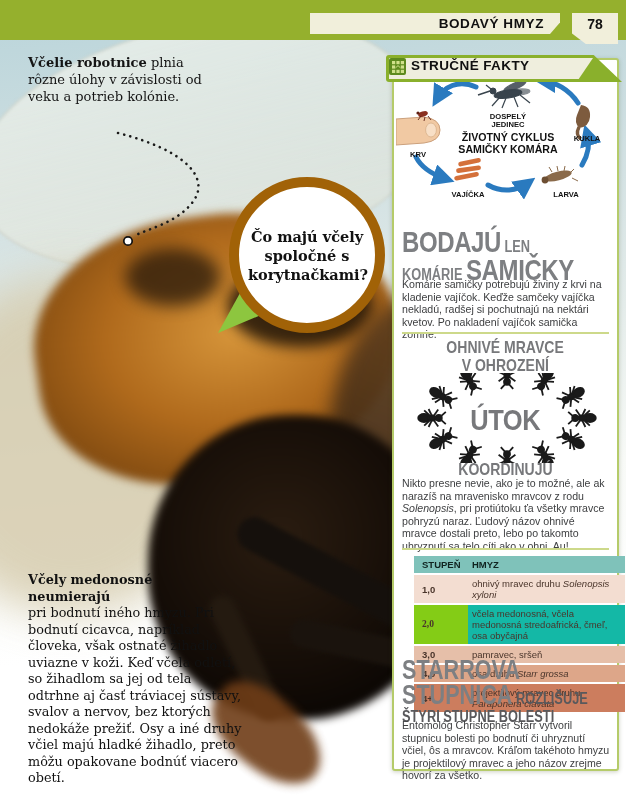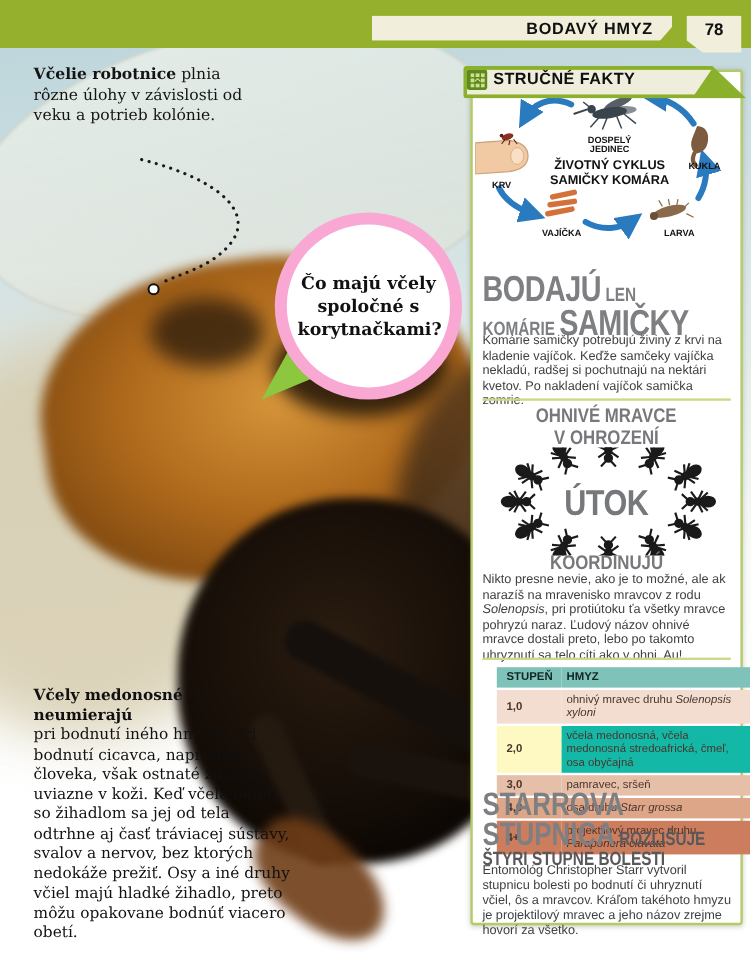--- a/index.html
+++ b/index.html
@@ -38,21 +38,21 @@
     font-weight:bold;font-size:14px;color:#101010;text-align:center;line-height:23px;}
 
   
   .annot{position:absolute;inset:0;z-index:2;pointer-events:none;}
   .cap-top{position:absolute;left:28px;top:54px;width:186px;font-family:"DejaVu Serif",serif;
     font-size:13px;line-height:17px;color:#141414;}
   .cap-top b{font-weight:bold;}
   .cap-bottom{position:absolute;left:28px;top:572px;width:214px;font-family:"DejaVu Serif",serif;
     font-size:12.8px;line-height:16.5px;color:#111;}
   .cap-bottom .lead{display:block;width:150px;font-weight:bold;}
-  .bubble{position:absolute;left:229px;top:177px;width:124px;height:124px;border:10px solid #f9a8d4;
+  .bubble{position:absolute;left:229px;top:177px;width:124px;height:124px;border:10px solid #a16207;
     border-radius:50%;background:#fff;z-index:3;display:flex;align-items:center;justify-content:center;
     text-align:center;font-family:"DejaVu Serif",serif;font-weight:bold;font-size:14.5px;line-height:19px;color:#111;
     padding:6px;box-sizing:content-box;}
   .bubble-inner{width:118px;}
 
   
   .panel{position:absolute;left:392px;top:58px;width:223px;height:709px;background:#fff;
     border:2px solid #b5cb6a;border-radius:3px;z-index:3;box-shadow:0 1px 4px rgba(60,70,20,.25);}
   .banner{position:absolute;left:386px;top:55px;width:236px;height:27px;background:#8ab02c;z-index:6;
     clip-path:polygon(0 0,88% 0,100% 100%,0 100%);border-radius:3px 0 0 3px;}
@@ -282,21 +282,21 @@
         <tbody>
             <tr>
           <th class="lvl">STUPEŇ</th>
           <th>HMYZ</th>
         </tr>
         <tr>
           <td class="lvl" style="background-color: rgb(243, 221, 209);">1,0</td>
           <td style="background-color: rgb(243, 221, 209);"><span>ohnivý mravec druhu </span><span class="it">Solenopsis xyloni</span></td>
         </tr>
         <tr>
-          <td class="lvl" style="background-color: #fef9c3;">2,0</td>
+          <td class="lvl" style="background-color: #84cc16; font-family: Liberation Serif, serif;">2,0</td>
           <td style="background-color: #14b8a6;"><span>včela medonosná, včela medonosná stredoafrická, čmeľ, osa obyčajná</span><span class="it"></span></td>
         </tr>
         <tr>
           <td class="lvl" style="background-color: rgb(230, 191, 169);">3,0</td>
           <td style="background-color: rgb(230, 191, 169);"><span>pamravec, sršeň</span><span class="it"></span></td>
         </tr>
         <tr>
           <td class="lvl" style="background-color: rgb(221, 166, 137);">4,0</td>
           <td style="background-color: rgb(221, 166, 137);"><span>osa druhu </span><span class="it">Starr grossa</span></td>
         </tr>

